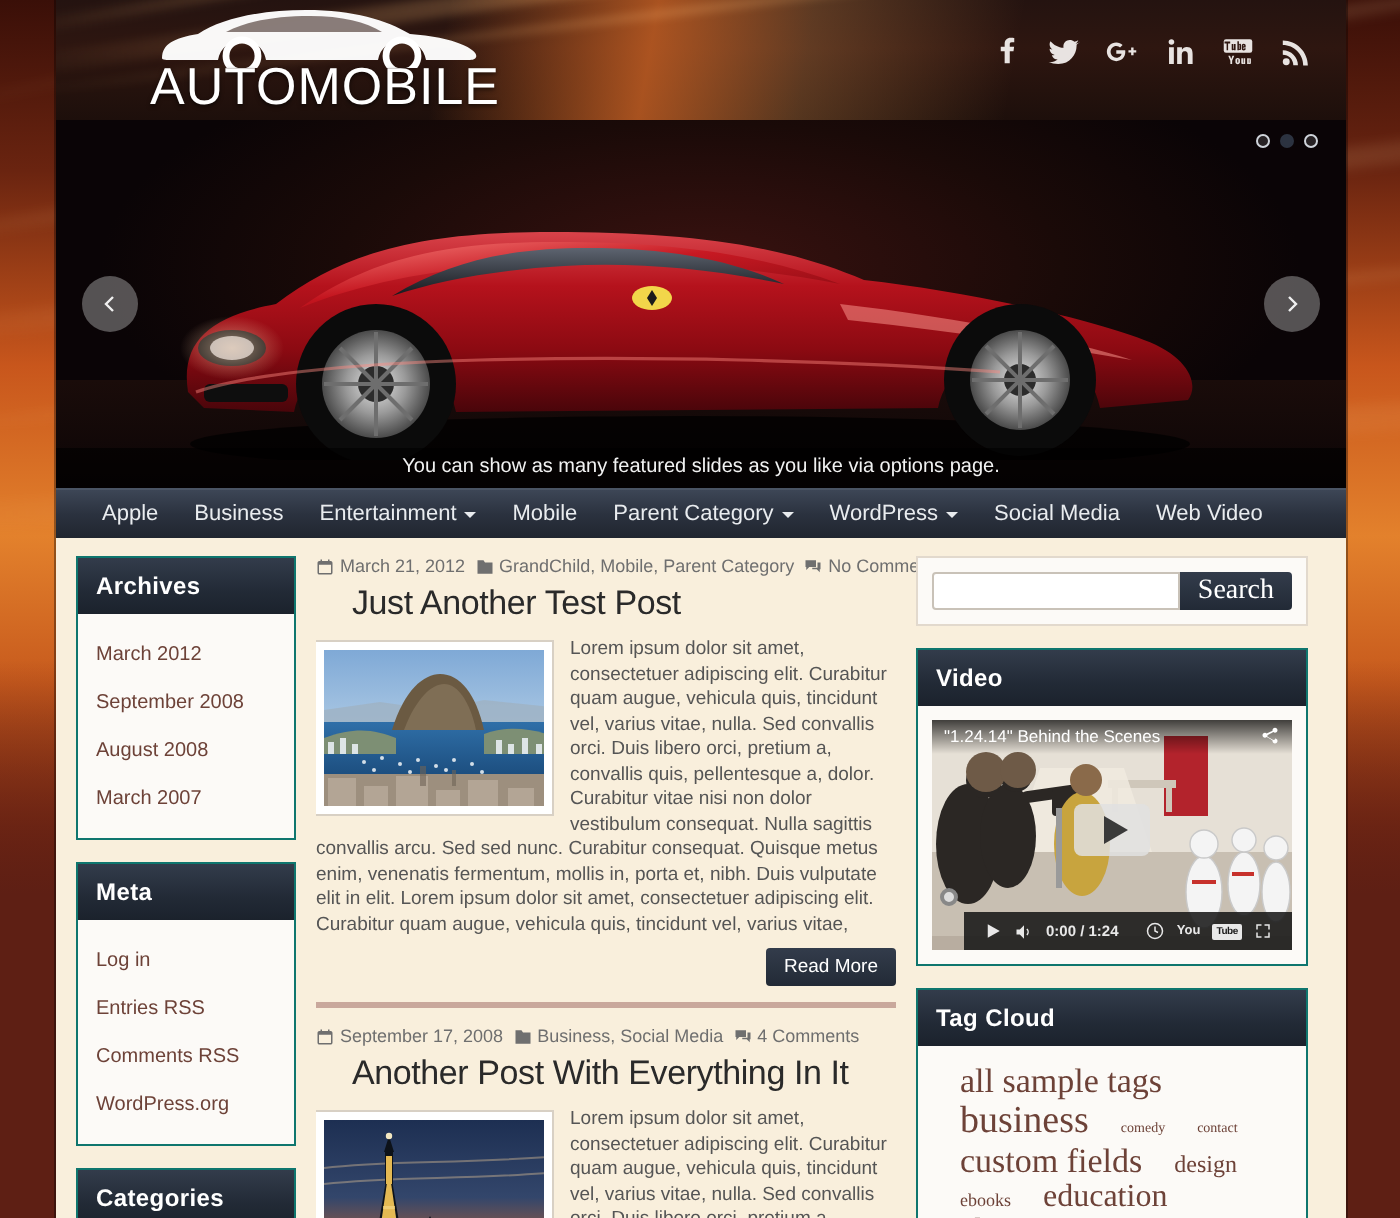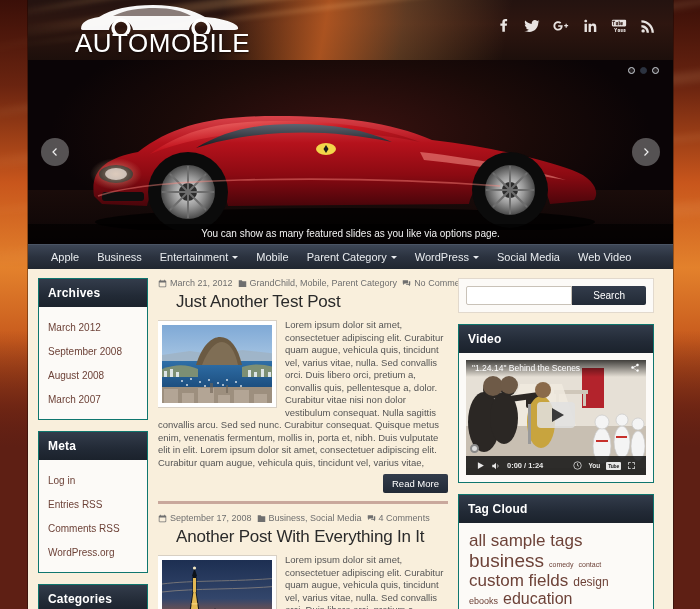--- a/index.html
+++ b/index.html
@@ -147,22 +147,22 @@
     background:#fcfaf7; border:1px solid #e2d9cd; padding:7px; margin-bottom:11px;
     display:flex; align-items:stretch;
   }
   #search-input {
     flex:1; height:19px; border:1px solid #c9c2b8; border-radius:2px 0 0 2px;
     font-size:10px; padding:0 5px; background:#fff; color:#333;
     font-family:"Liberation Sans", sans-serif; outline:none; min-width:0;
   }
   #search-button {
     background: linear-gradient(180deg,#333c4b 0%,#222a36 100%);
-    color:#fff; border:none; font-size:10px; padding:0 21px; cursor:pointer;
-    border-radius:0 2px 2px 0; font-family:Liberation Sans, sans-serif;
+    color:#fff; border:none; font-size:14px; padding:0 9px; cursor:pointer;
+    border-radius:0 2px 2px 0; font-family:Liberation Serif, serif;
   }
 
   
   .post { padding-bottom: 8px; }
   .post + .post { border-top: 3px solid #c9a89c; padding-top: 9px; }
   .post-meta { display:flex; align-items:flex-start; gap:5px; font-size:9px; color:#6f6f6f; flex-wrap:nowrap; }
   .post-meta .mi { display:inline-flex; align-items:center; gap:3px; cursor:pointer; }
   .post-meta svg { width:9px; height:9px; fill:#6f6f6f; }
   .post-meta .mtext { white-space:nowrap; }
   .post-title {
@@ -195,42 +195,42 @@
   #video-player .playbtn {
     position:absolute; left:50%; top:48%; transform:translate(-50%,-50%);
     width:38px; height:26px; border-radius:4px; background: rgba(225,225,225,.85);
     display:flex; align-items:center; justify-content:center; cursor:pointer; z-index:3;
   }
   #video-player .playbtn .tri {
     width:0;height:0;border-left:12px solid #3a3a3a;
     border-top:7px solid transparent;border-bottom:7px solid transparent; margin-left:3px;
   }
   #video-player .vbar {
-    position:absolute; left:0; right:0; bottom:0; height:19px;
+    position:absolute; left:16px; right:0; bottom:0; height:19px;
     background: rgba(20,20,20,.86); display:flex; align-items:center;
     gap:6px; padding:0 10px; z-index:3;
   }
   #video-player .vbar .vicon { fill:#e8e8e8; }
   #video-player .vtime { color:#e8e8e8; font-size:7.5px; font-weight:bold; }
   #video-player .spacer { flex:1; }
   #video-player .ytlogo {
     background:#e8e8e8; color:#1a1a1a; font-size:5px; font-weight:bold;
     padding:1px 2px; border-radius:1px; letter-spacing:-.2px;
   }
   #video-player .ytword { color:#e8e8e8; font-size:6.5px; font-weight:bold; }
   #video-player .progdot {
     position:absolute; left:4px; bottom:22px; width:9px; height:9px;
     border-radius:50%; background:#ddd; border:2px solid #888; z-index:4;
   }
 
   
   #tagcloud { padding: 9px 8px 10px 9px; line-height: 1.05; }
   #tagcloud a {
     color:#6d4238; text-decoration:none; cursor:pointer;
-    display:inline-block; margin: 0 4px 1px 1px; vertical-align:baseline;
+    display:inline-block; margin: 0 4px 1px 12px; vertical-align:baseline;font-family:Liberation Serif, serif;
   }
 </style>
 </head>
 <body>
 
 <div id="bg-layer">
   <div class="streak s4"></div>
   <div class="streak s1"></div>
   <div class="streak s2"></div>
   <div class="streak s3"></div>

